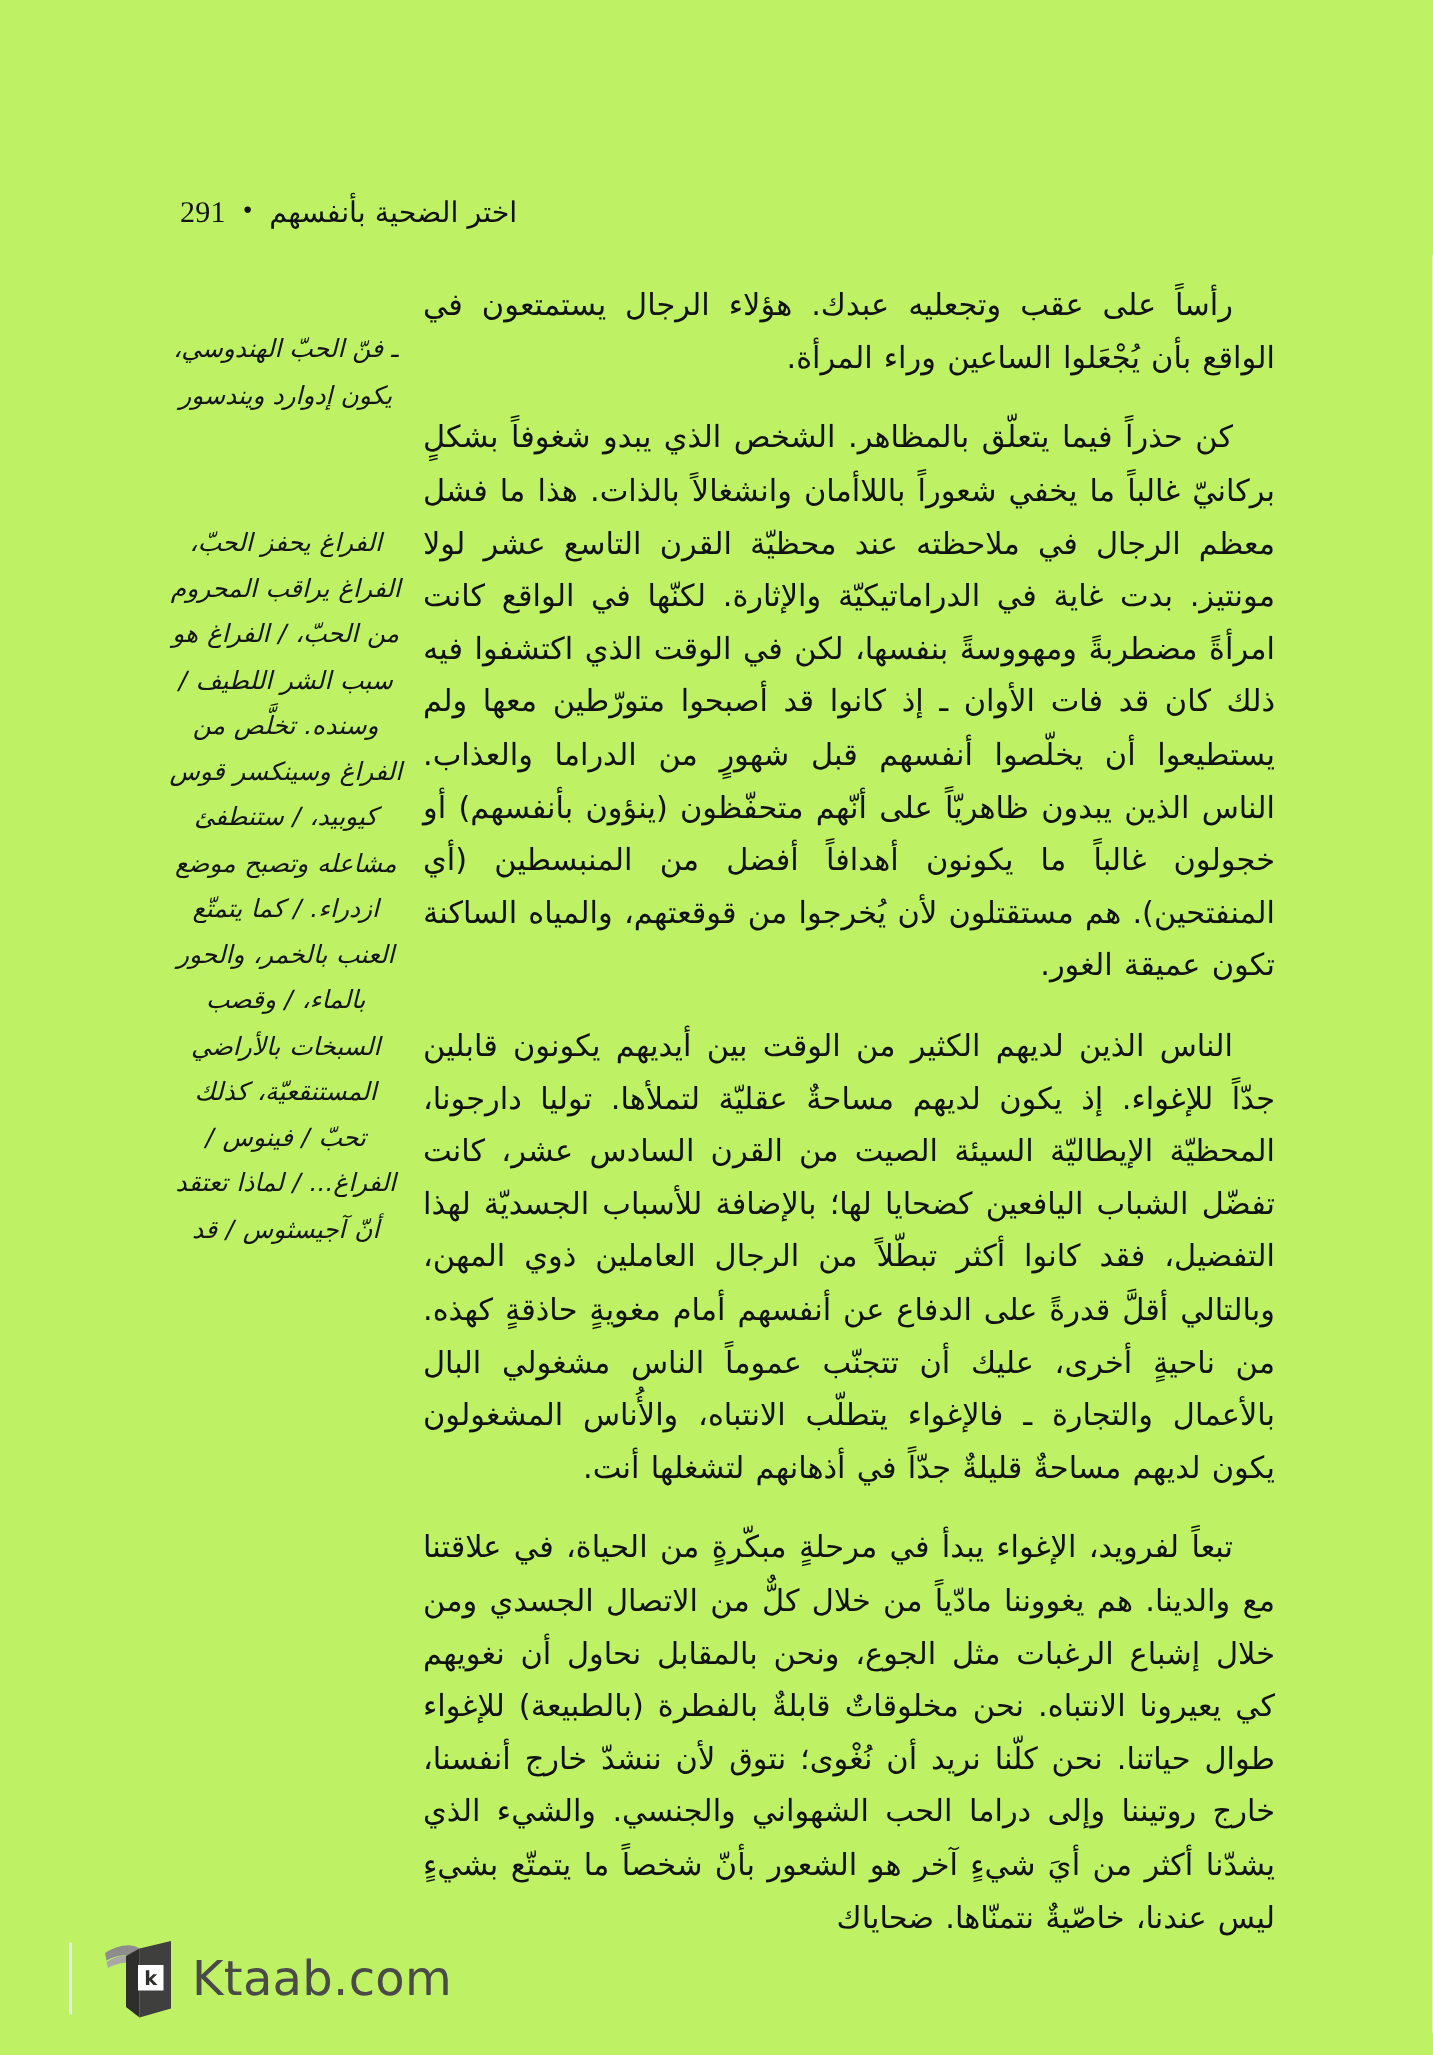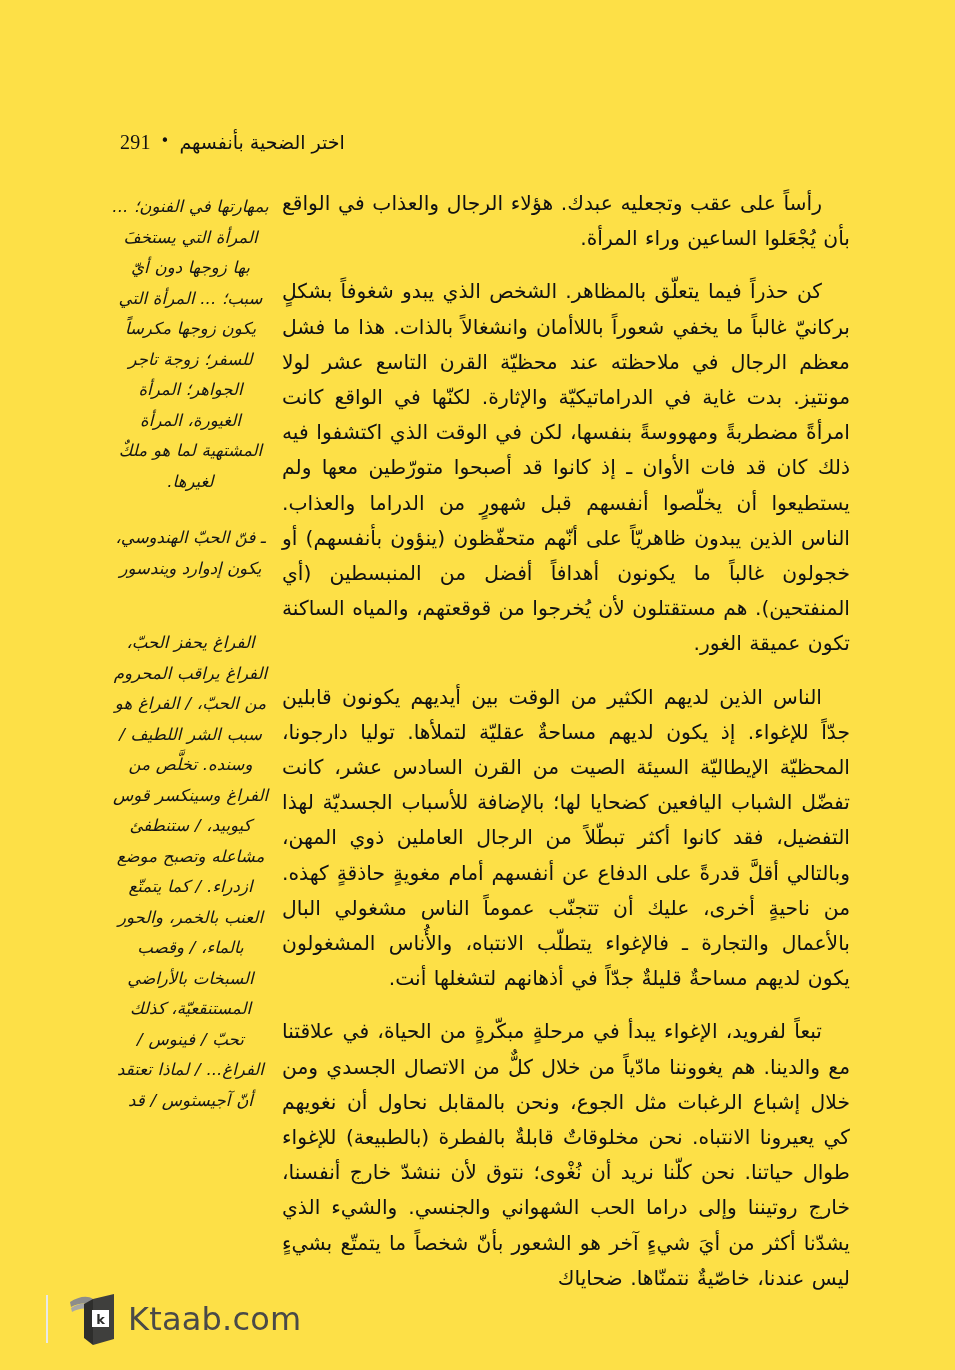--- a/index.html
+++ b/index.html
@@ -6,21 +6,21 @@
   html, body {
     margin: 0;
     padding: 0;
     background: #ffffff;
   }
 
   .page {
     position: relative;
     width: 955px;
     height: 1370px;
-    background: #fde047;
+    background: #bef264;
     overflow: hidden;
     font-family: "DejaVu Sans", "Liberation Sans", sans-serif;
     color: #0d0d0d;
   }
 
   
   .running-head {
     position: absolute;
     top: 131px;
     left: 120px;
@@ -87,21 +87,21 @@
   }
   .margin-note {
     font-family: "DejaVu Sans", sans-serif;
     font-style: italic;
     font-size: 16.6px;
     line-height: 30.5px;
     color: #141414;
     word-spacing: 0.5px;
   }
   .margin-note.second {
-    margin-top: 44px;
+    margin-top: 68px;
   }
   .margin-attrib {
     font-family: "DejaVu Sans", sans-serif;
     font-style: italic;
     font-size: 16.6px;
     line-height: 30.5px;
     color: #141414;
     margin-top: 26px;
     text-align: center;
   }
@@ -148,28 +148,27 @@
 
 <div class="page">
 
   <div class="running-head">
     <span class="folio">291</span>
     <span class="rh-dot">•</span>
     <span class="rh-title">اختر الضحية بأنفسهم</span>
   </div>
 
   <div class="main-col">
-    <p>رأساً على عقب وتجعليه عبدك. هؤلاء الرجال والعذاب في الواقع بأن يُجْعَلوا الساعين وراء المرأة.</p>
+    <p>رأساً على عقب وتجعليه عبدك. هؤلاء الرجال يستمتعون في الواقع بأن يُجْعَلوا الساعين وراء المرأة.</p>
     <p>كن حذراً فيما يتعلّق بالمظاهر. الشخص الذي يبدو شغوفاً بشكلٍ بركانيّ غالباً ما يخفي شعوراً باللاأمان وانشغالاً بالذات. هذا ما فشل معظم الرجال في ملاحظته عند محظيّة القرن التاسع عشر لولا مونتيز. بدت غاية في الدراماتيكيّة والإثارة. لكنّها في الواقع كانت امرأةً مضطربةً ومهووسةً بنفسها، لكن في الوقت الذي اكتشفوا فيه ذلك كان قد فات الأوان ـ إذ كانوا قد أصبحوا متورّطين معها ولم يستطيعوا أن يخلّصوا أنفسهم قبل شهورٍ من الدراما والعذاب. الناس الذين يبدون ظاهريّاً على أنّهم متحفّظون (ينؤون بأنفسهم) أو خجولون غالباً ما يكونون أهدافاً أفضل من المنبسطين (أي المنفتحين). هم مستقتلون لأن يُخرجوا من قوقعتهم، والمياه الساكنة تكون عميقة الغور.</p>
     <p>الناس الذين لديهم الكثير من الوقت بين أيديهم يكونون قابلين جدّاً للإغواء. إذ يكون لديهم مساحةٌ عقليّة لتملأها. توليا دارجونا، المحظيّة الإيطاليّة السيئة الصيت من القرن السادس عشر، كانت تفضّل الشباب اليافعين كضحايا لها؛ بالإضافة للأسباب الجسديّة لهذا التفضيل، فقد كانوا أكثر تبطّلاً من الرجال العاملين ذوي المهن، وبالتالي أقلَّ قدرةً على الدفاع عن أنفسهم أمام مغويةٍ حاذقةٍ كهذه. من ناحيةٍ أخرى، عليك أن تتجنّب عموماً الناس مشغولي البال بالأعمال والتجارة ـ فالإغواء يتطلّب الانتباه، والأُناس المشغولون يكون لديهم مساحةٌ قليلةٌ جدّاً في أذهانهم لتشغلها أنت.</p>
     <p>تبعاً لفرويد، الإغواء يبدأ في مرحلةٍ مبكّرةٍ من الحياة، في علاقتنا مع والدينا. هم يغووننا مادّياً من خلال كلٌّ من الاتصال الجسدي ومن خلال إشباع الرغبات مثل الجوع، ونحن بالمقابل نحاول أن نغويهم كي يعيرونا الانتباه. نحن مخلوقاتٌ قابلةٌ بالفطرة (بالطبيعة) للإغواء طوال حياتنا. نحن كلّنا نريد أن نُغْوى؛ نتوق لأن ننشدّ خارج أنفسنا، خارج روتيننا وإلى دراما الحب الشهواني والجنسي. والشيء الذي يشدّنا أكثر من أيَ شيءٍ آخر هو الشعور بأنّ شخصاً ما يتمتّع بشيءٍ ليس عندنا، خاصّيةٌ نتمنّاها. ضحاياك</p>
   </div>
 
   <div class="margin-col">
-    <div class="margin-note">بمهارتها في الفنون؛ ... المرأة التي يستخفَ بها زوجها دون أيّ سبب؛ ... المرأة التي يكون زوجها مكرساً للسفر؛ زوجة تاجر الجواهر؛ المرأة الغيورة، المرأة المشتهية لما هو ملكٌ لغيرها.</div>
     <div class="margin-attrib">ـ فنّ الحبّ الهندوسي، يكون إدوارد ويندسور</div>
     <div class="margin-note second">الفراغ يحفز الحبّ، الفراغ يراقب المحروم من الحبّ، / الفراغ هو سبب الشر اللطيف / وسنده. تخلَّص من الفراغ وسينكسر قوس كيوبيد، / ستنطفئ مشاعله وتصبح موضع ازدراء. / كما يتمتّع العنب بالخمر، والحور بالماء، / وقصب السبخات بالأراضي المستنقعيّة، كذلك تحبّ / فينوس / الفراغ... / لماذا تعتقد أنّ آجيسثوس / قد</div>
   </div>
 
   <div class="scan-edge"></div>
 
   <div class="watermark">
     <div class="wm-mark">
       <svg width="50" height="58" viewBox="0 0 50 58" xmlns="http://www.w3.org/2000/svg">
 

